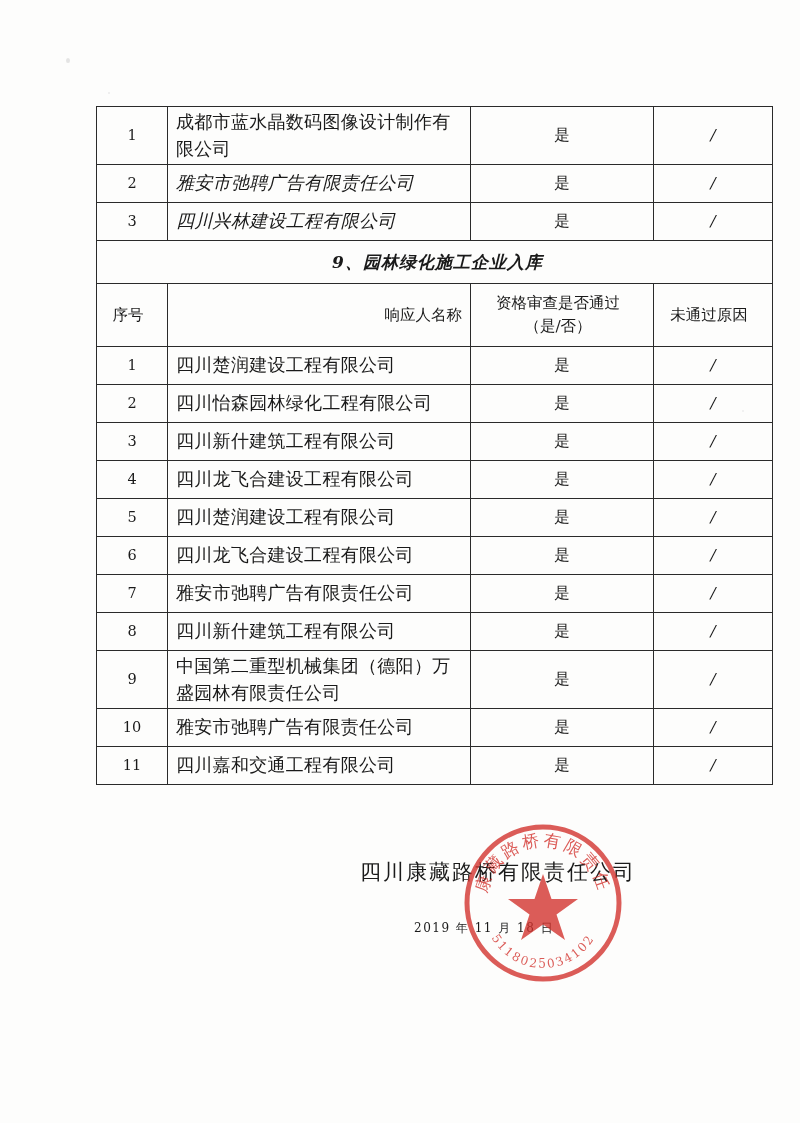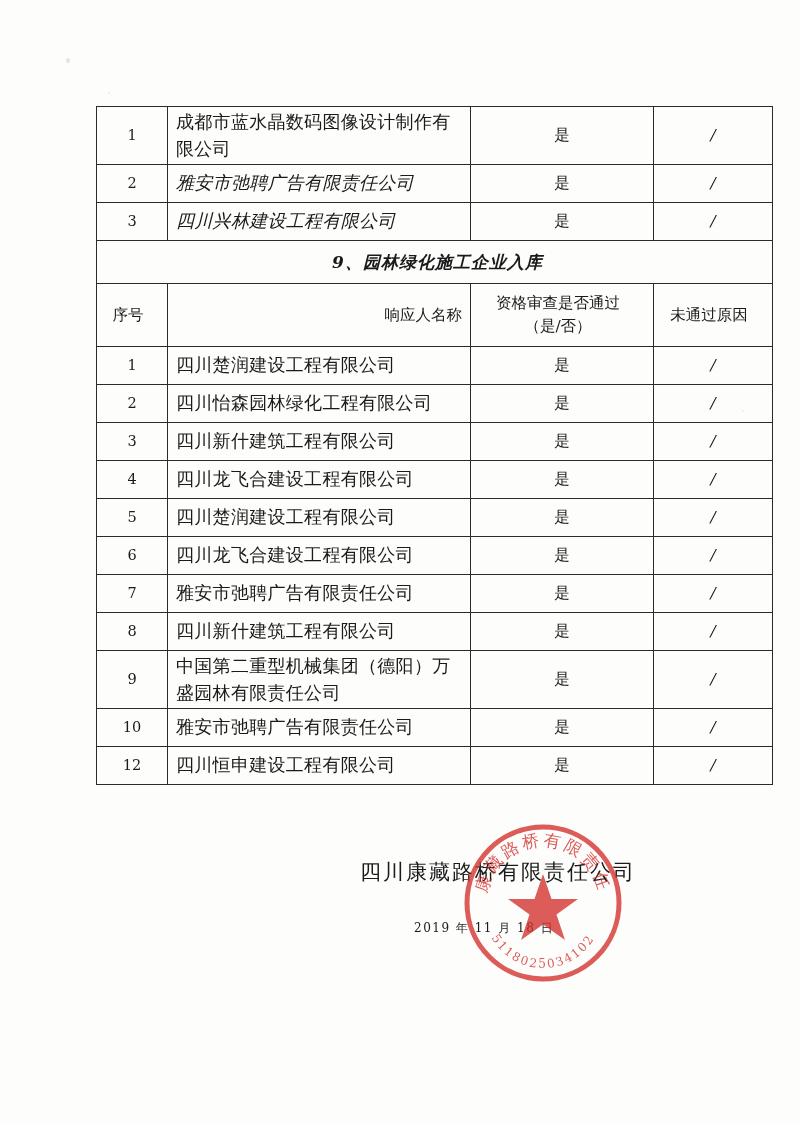--- a/index.html
+++ b/index.html
@@ -223,22 +223,22 @@
         <td class="col-pass yes">是</td>
         <td class="col-reason slash">/</td>
       </tr>
       <tr class="row-h">
         <td class="col-no num-cell">10</td>
         <td class="col-name name-cell">雅安市弛聘广告有限责任公司</td>
         <td class="col-pass yes">是</td>
         <td class="col-reason slash">/</td>
       </tr>
       <tr class="row-h">
-        <td class="col-no num-cell">12</td>
-        <td class="col-name name-cell">四川恒申建设工程有限公司</td>
+        <td class="col-no num-cell">11</td>
+        <td class="col-name name-cell">四川嘉和交通工程有限公司</td>
         <td class="col-pass yes">是</td>
         <td class="col-reason slash">/</td>
       </tr>
     </tbody>
   </table>
 
   <div class="signature-block">
     <div class="company-name">四川康藏路桥有限责任公司</div>
     <div class="sign-date">2019 年 11 月 18 日</div>
   </div>

